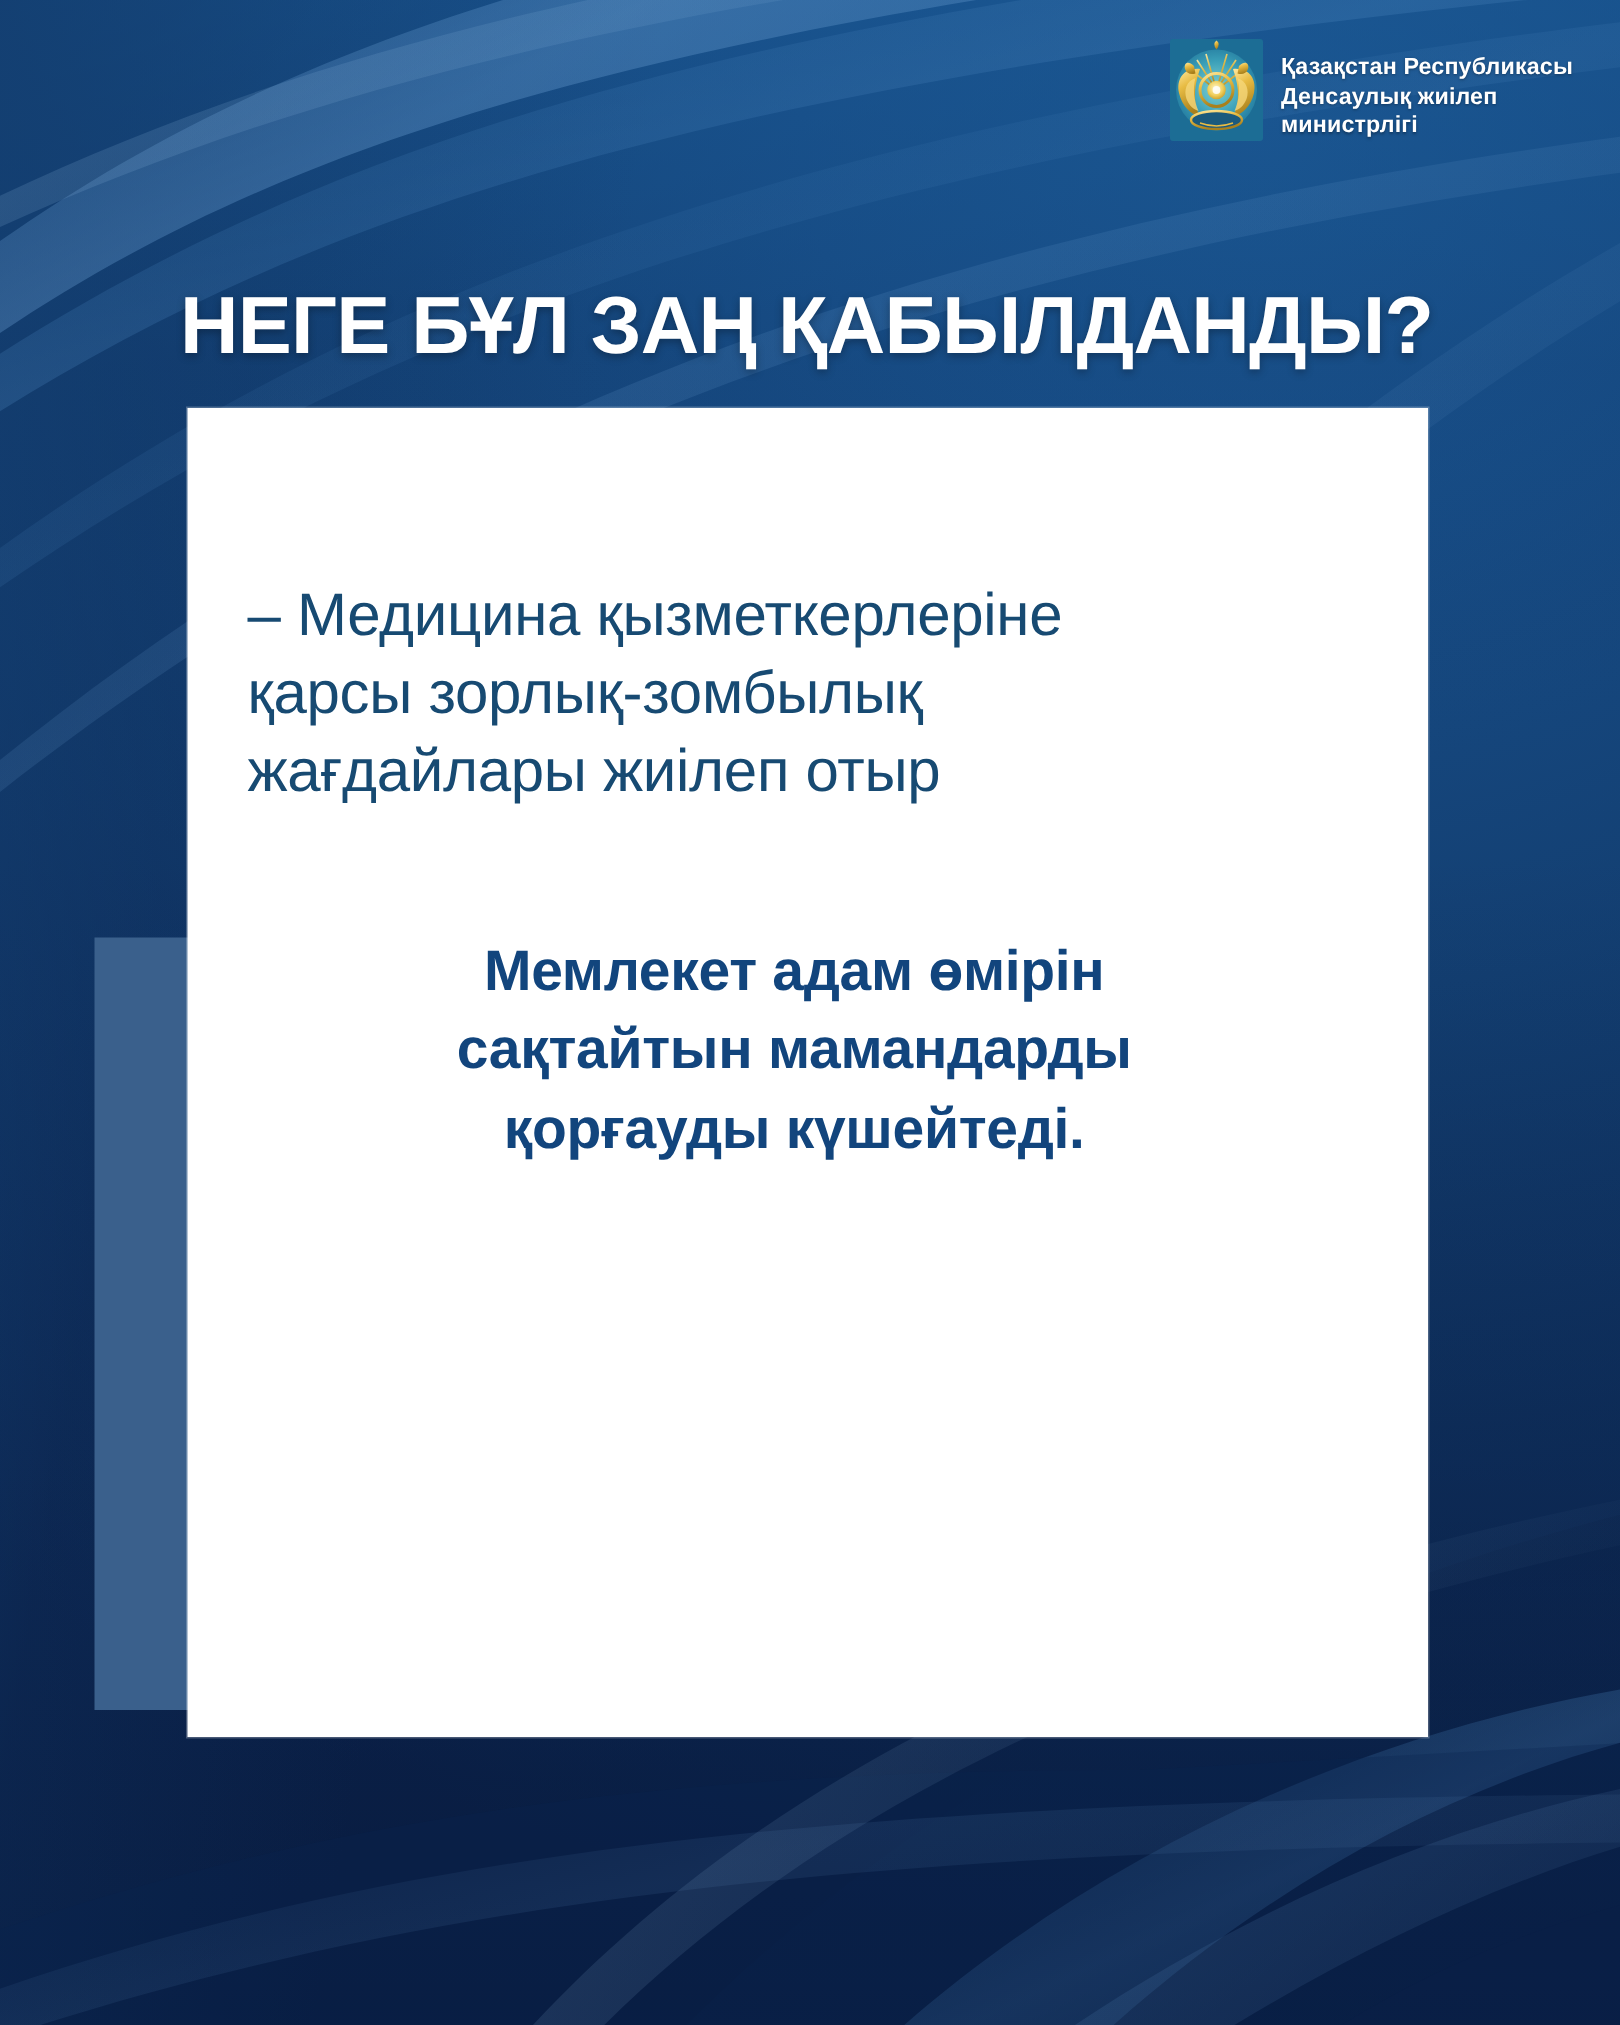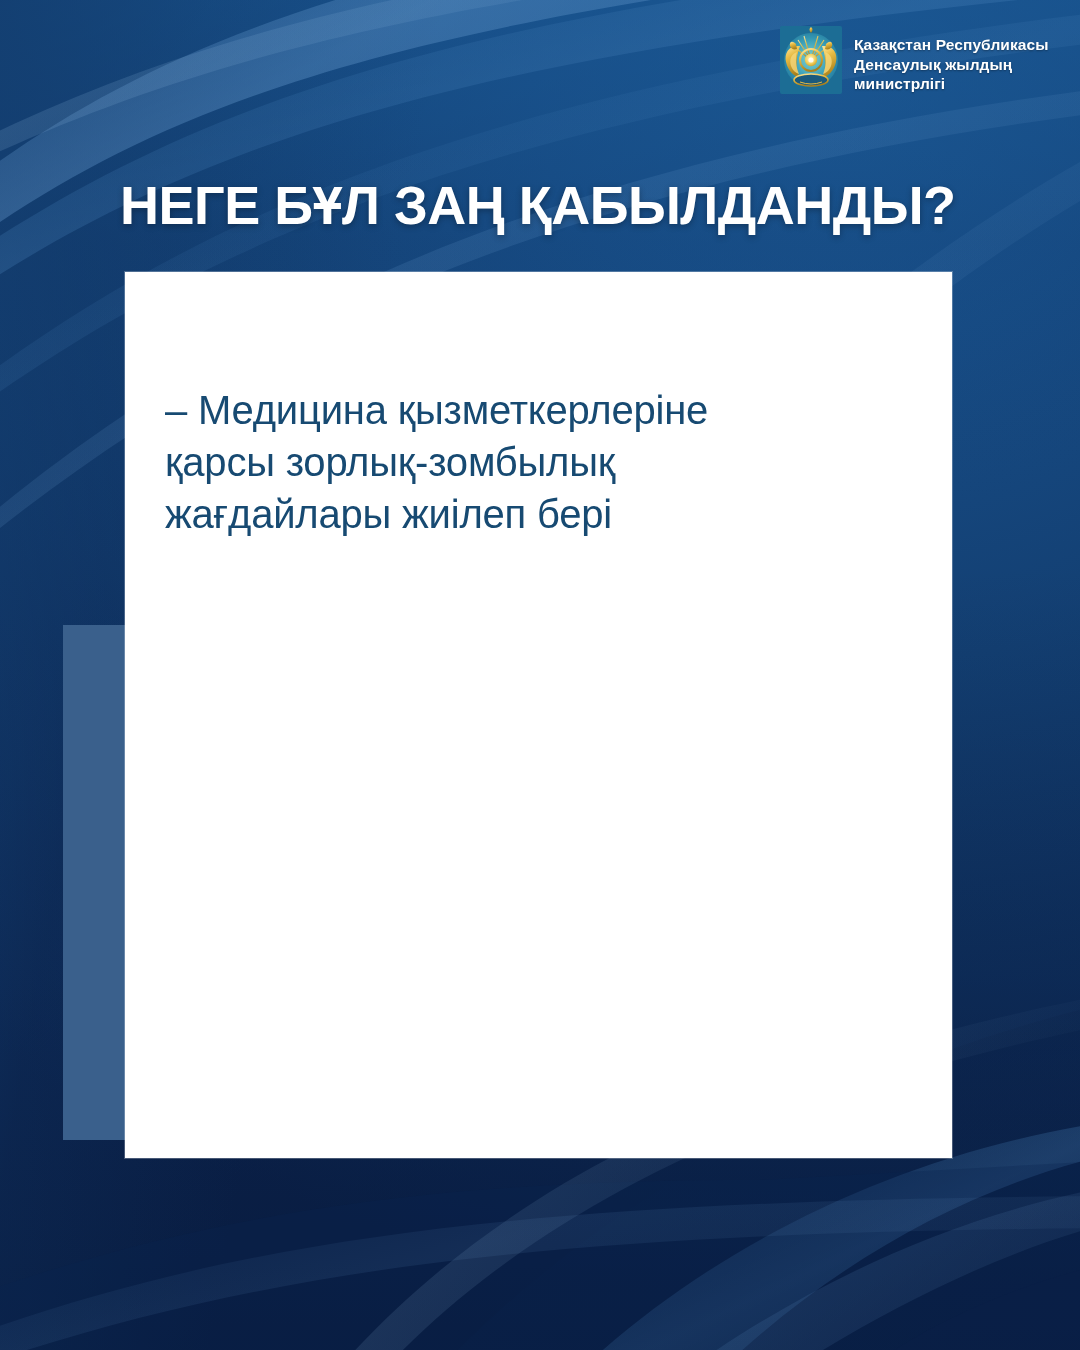--- a/index.html
+++ b/index.html
@@ -71,21 +71,21 @@
     font-weight: 700;
     letter-spacing: 0.1px;
     text-shadow: 0 1px 2px rgba(0,0,0,0.35);
   }
   .logo-text div { white-space: nowrap; }
 
   
   .title {
     position: absolute;
     left: 120px;
-    top: 141px;
+    top: 153px;
     width: 880px;
     color: #ffffff;
     font-size: 54px;
     font-weight: 700;
     letter-spacing: -0.5px;
     line-height: 1.05;
     text-shadow: 0 2px 6px rgba(0,0,0,0.30);
   }
 
   
@@ -230,30 +230,33 @@
       <path d="M16 18 C12 14 9 16 10 20 C11 23 14 24 17 23 Z" fill="url(#gold)"></path>
       <path d="M46 18 C50 14 53 16 52 20 C51 23 48 24 45 23 Z" fill="url(#gold)"></path>
 
       <ellipse cx="31" cy="54" rx="17" ry="6" fill="#1b5a7d" stroke="url(#gold)" stroke-width="1.6"></ellipse>
       <path d="M20 56 q11 4 22 0" stroke="#e8bc44" stroke-width="1" fill="none"></path>
 
       <path d="M31 7 q-3 -4 0 -6 q3 2 0 6 Z" fill="url(#gold)"></path>
     </svg>
     <div class="logo-text">
       <div>Қазақстан Республикасы</div>
-      <div>Денсаулық жылдың</div>
+      <div>Денсаулық жиілеп</div>
       <div>министрлігі</div>
     </div>
   </div>
 
   <h1 class="title">НЕГЕ БҰЛ ЗАҢ ҚАБЫЛДАНДЫ?</h1>
 
   <div class="accent-rect"></div>
 
   <div class="card">
     <div class="card-inner">
       <p class="bullet">– Медицина қызметкерлеріне
  қарсы зорлық-зомбылық
- жағдайлары жиілеп бері</p>
+ жағдайлары жиілеп отыр</p>
+      <p class="conclusion">Мемлекет адам өмірін
+сақтайтын мамандарды
+қорғауды күшейтеді.</p>
     </div>
   </div>
 
 </div>
 
 </body></html>

